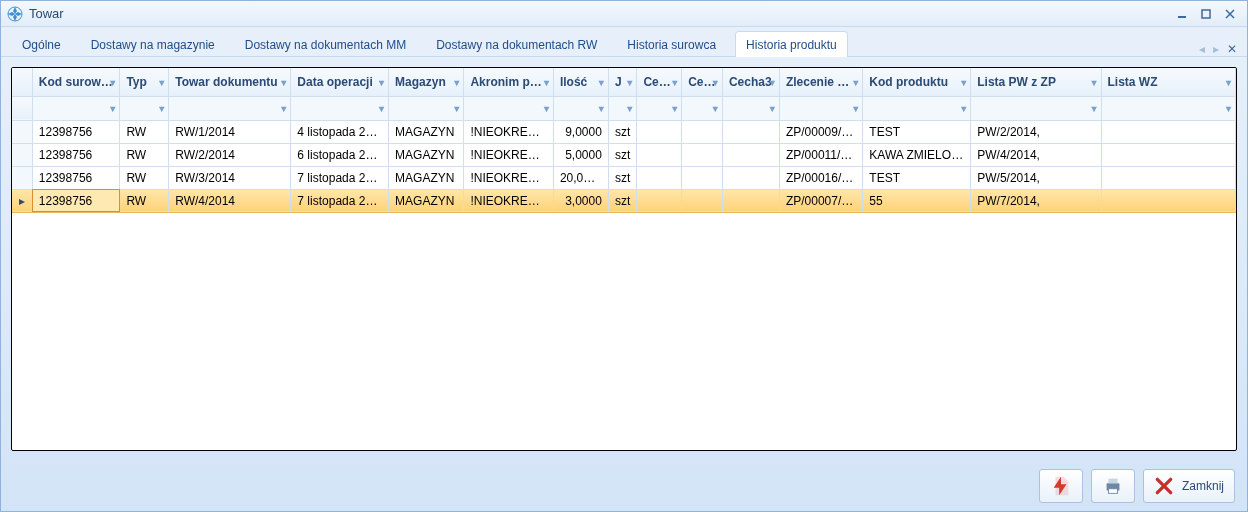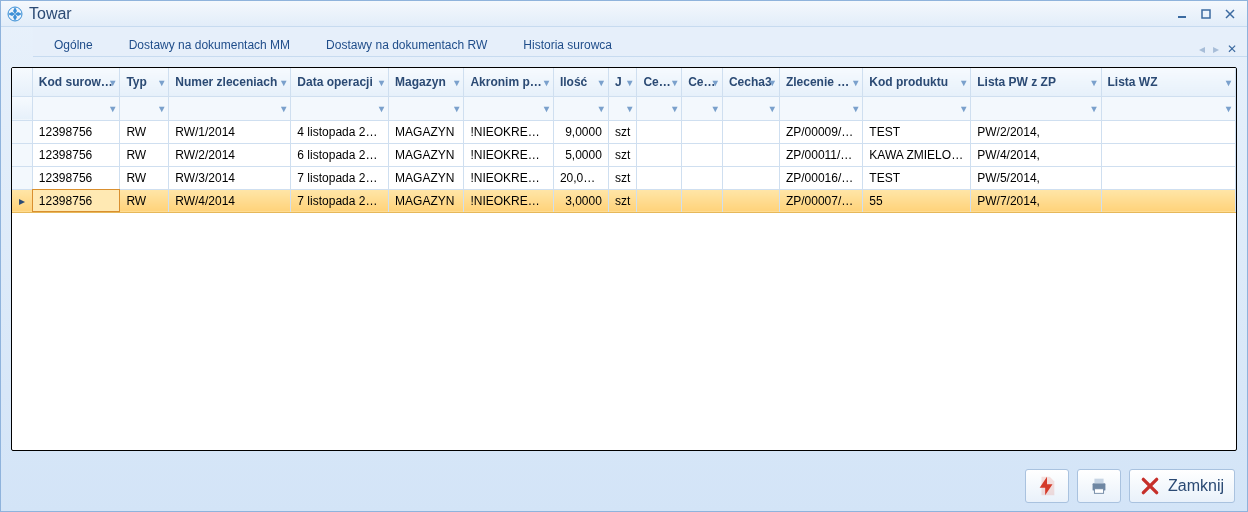--- a/index.html
+++ b/index.html
@@ -20,39 +20,38 @@
     padding: 0 6px;
     background: linear-gradient(to bottom, #f4f8fd 0%, #e2edf9 100%);
     border-bottom: 1px solid #c7dbf0;
     color: #2b4a74;
   }
   .titlebar .app-icon {
     width: 16px; height: 16px;
     margin-right: 6px;
     display: flex; align-items: center; justify-content: center;
   }
-  .titlebar .title { flex: 1; font-size: 16px; }
+  .titlebar .title { flex: 1; font-size: 13px; }
   .winbtn {
     width: 22px; height: 18px;
     margin-left: 2px;
     display: flex; align-items: center; justify-content: center;
     color: #3b6aa0;
     cursor: pointer;
   }
   
   .tabstrip {
     display: flex;
     align-items: flex-end;
     height: 30px;
     padding: 0 10px;
-    gap: 14px;
+    gap: 8px;
     position: relative;
     border-bottom: 1px solid #c7dbf0;
     background: #e6effa;
-    margin-left: 32px;
   }
   .tab {
     padding: 6px 10px 5px 10px;
     font-size: 12px;
     color: #1f4d8a;
     cursor: pointer;
     border: 1px solid transparent;
     border-bottom: none;
     position: relative;
     bottom: -1px;
@@ -153,21 +152,21 @@
     padding: 0 10px;
     border: 1px solid #a9c2df;
     border-radius: 3px;
     background: linear-gradient(to bottom, #ffffff, #e9f1fa);
     display: flex;
     align-items: center;
     justify-content: center;
     gap: 8px;
     cursor: pointer;
     color: #2b4a74;
-    font-size: 16px;
+    font-size: 12px;
   }
   .btn svg { display: block; }
 
   
   col.c0 { width: 20px; }
   col.c1 { width: 86px; }
   col.c2 { width: 48px; }
   col.c3 { width: 120px; }
   col.c4 { width: 96px; }
   col.c5 { width: 74px; }
@@ -210,23 +209,25 @@
     </span>
   <span class="winbtn">
       <svg width="10" height="10">
         <path d="M1 1 L9 9 M9 1 L1 9" stroke="#3b6aa0" stroke-width="1.5"></path>
       </svg>
     </span>
 </div>
 
 <div class="tabstrip">
   <div class="tab">Ogólne</div>
+  <div class="tab">Dostawy na magazynie</div>
   <div class="tab">Dostawy na dokumentach MM</div>
   <div class="tab">Dostawy na dokumentach RW</div>
   <div class="tab">Historia surowca</div>
+  <div class="tab active">Historia produktu</div>
   <div class="tabstrip-right">
     <span class="navicon">◂</span>
     <span class="navicon">▸</span>
     <span class="close-tab">✕</span>
   </div>
 </div>
 
 <div class="content">
   <div class="grid-wrap">
     <table class="grid">
@@ -246,21 +247,21 @@
           <col class="c12">
           <col class="c13">
           <col class="c14">
           <col class="c15">
       </colgroup>
       <thead>
         <tr class="headers">
           <th class="rowmarker"></th>
           <th><span>Kod surowca</span><span class="header-filter">▾</span></th>
           <th><span>Typ</span><span class="header-filter">▾</span></th>
-          <th><span>Numer zleceniach</span><span class="header-filter">▾</span></th>
+          <th><span>Towar dokumentu</span><span class="header-filter">▾</span></th>
           <th><span>Data operacji</span><span class="header-filter">▾</span></th>
           <th><span>Magazyn</span><span class="header-filter">▾</span></th>
           <th><span>Akronim p…</span><span class="header-filter">▾</span></th>
           <th><span>Ilość</span><span class="header-filter">▾</span></th>
           <th><span>J</span><span class="header-filter">▾</span></th>
           <th><span>Cech…</span><span class="header-filter">▾</span></th>
           <th><span>Cec…</span><span class="header-filter">▾</span></th>
           <th><span>Cecha3</span><span class="header-filter">▾</span></th>
           <th><span>Zlecenie Pr…</span><span class="header-filter">▾</span></th>
           <th><span>Kod produktu</span><span class="header-filter">▾</span></th>

